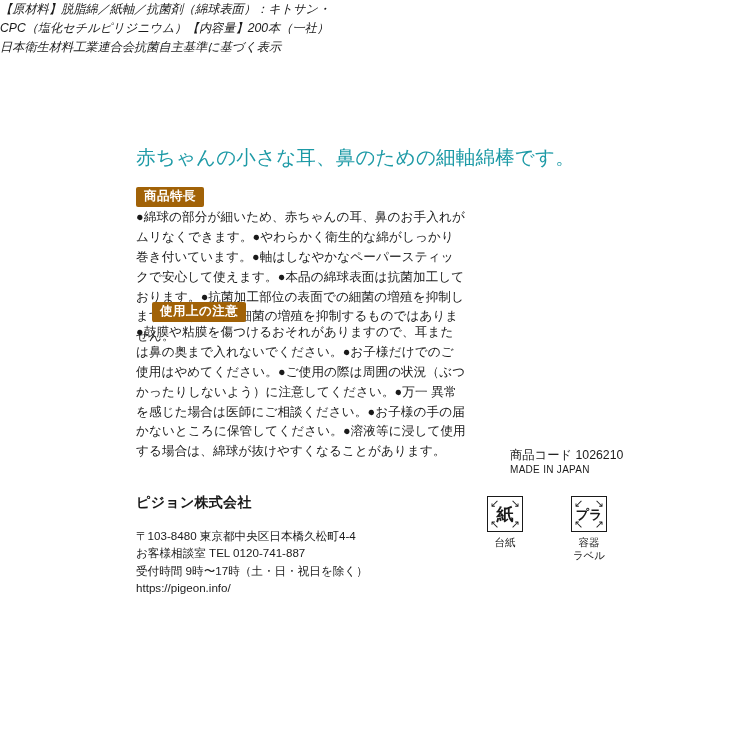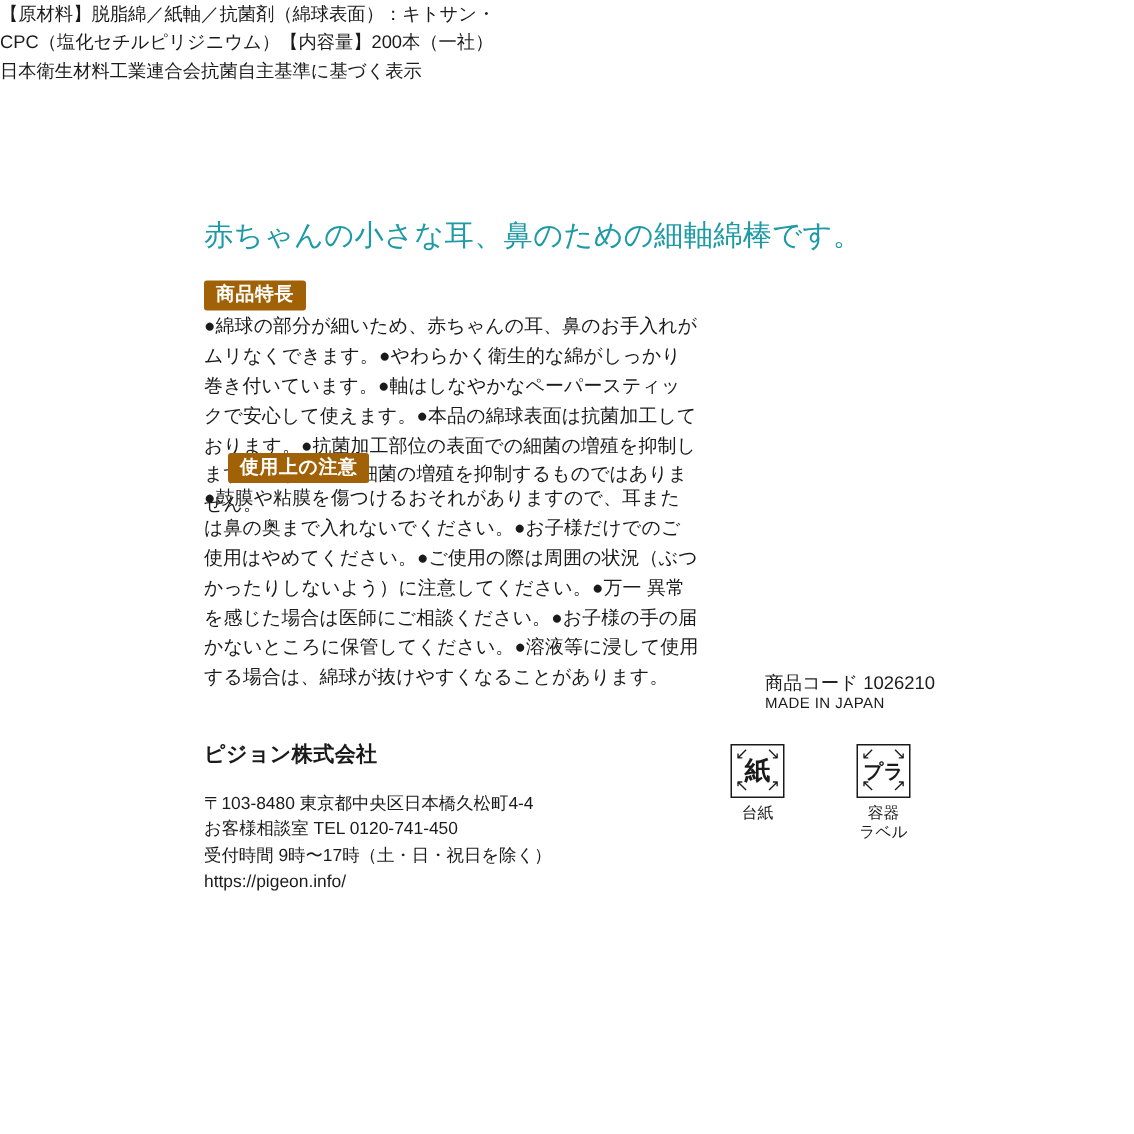--- a/index.html
+++ b/index.html
@@ -66,20 +66,21 @@
     top: 323px;
     width: 330px;
   }
   #ingredients-text {
     left: 136px;
     top: 448px;
     width: 336px;
     font-size: 12.2px;
     line-height: 1.55;
     color: #1a1a1a;
+    font-style: italic;
   }
   #company-block {
     position: absolute;
     left: 136px;
     top: 492px;
     width: 330px;
     font-size: 11.6px;
     color: #1a1a1a;
     line-height: 1.5;
   }
@@ -167,21 +168,21 @@
   <div class="body-block" id="features-text">●綿球の部分が細いため、赤ちゃんの耳、鼻のお手入れがムリなくできます。●やわらかく衛生的な綿がしっかり巻き付いています。●軸はしなやかなペーパースティックで安心して使えます。●本品の綿球表面は抗菌加工しております。●抗菌加工部位の表面での細菌の増殖を抑制します。※すべての細菌の増殖を抑制するものではありません。</div>
 
   <div class="section-pill" id="pill-caution">使用上の注意</div>
   <div class="body-block" id="caution-text">●鼓膜や粘膜を傷つけるおそれがありますので、耳または鼻の奥まで入れないでください。●お子様だけでのご使用はやめてください。●ご使用の際は周囲の状況（ぶつかったりしないよう）に注意してください。●万一 異常を感じた場合は医師にご相談ください。●お子様の手の届かないところに保管してください。●溶液等に浸して使用する場合は、綿球が抜けやすくなることがあります。</div>
 
   <div id="ingredients-text">【原材料】脱脂綿／紙軸／抗菌剤（綿球表面）：キトサン・CPC（塩化セチルピリジニウム）【内容量】200本（一社）日本衛生材料工業連合会抗菌自主基準に基づく表示</div>
 
   <div id="company-block">
     <div id="company-name">ピジョン株式会社</div>
     <div class="line">〒103-8480 東京都中央区日本橋久松町4-4</div>
-    <div class="line">お客様相談室 TEL 0120-741-450</div>
+    <div class="line">お客様相談室 TEL 0120-741-887</div>
     <div class="line">受付時間 9時〜17時（土・日・祝日を除く）</div>
     <div class="line">https://pigeon.info/</div>
   </div>
 
   <div id="product-code">商品コード 1026210</div>
   <div id="made-in">MADE IN JAPAN</div>
 
   <div id="recycle-marks">
     <div class="mark">
       <div class="mark-box">

